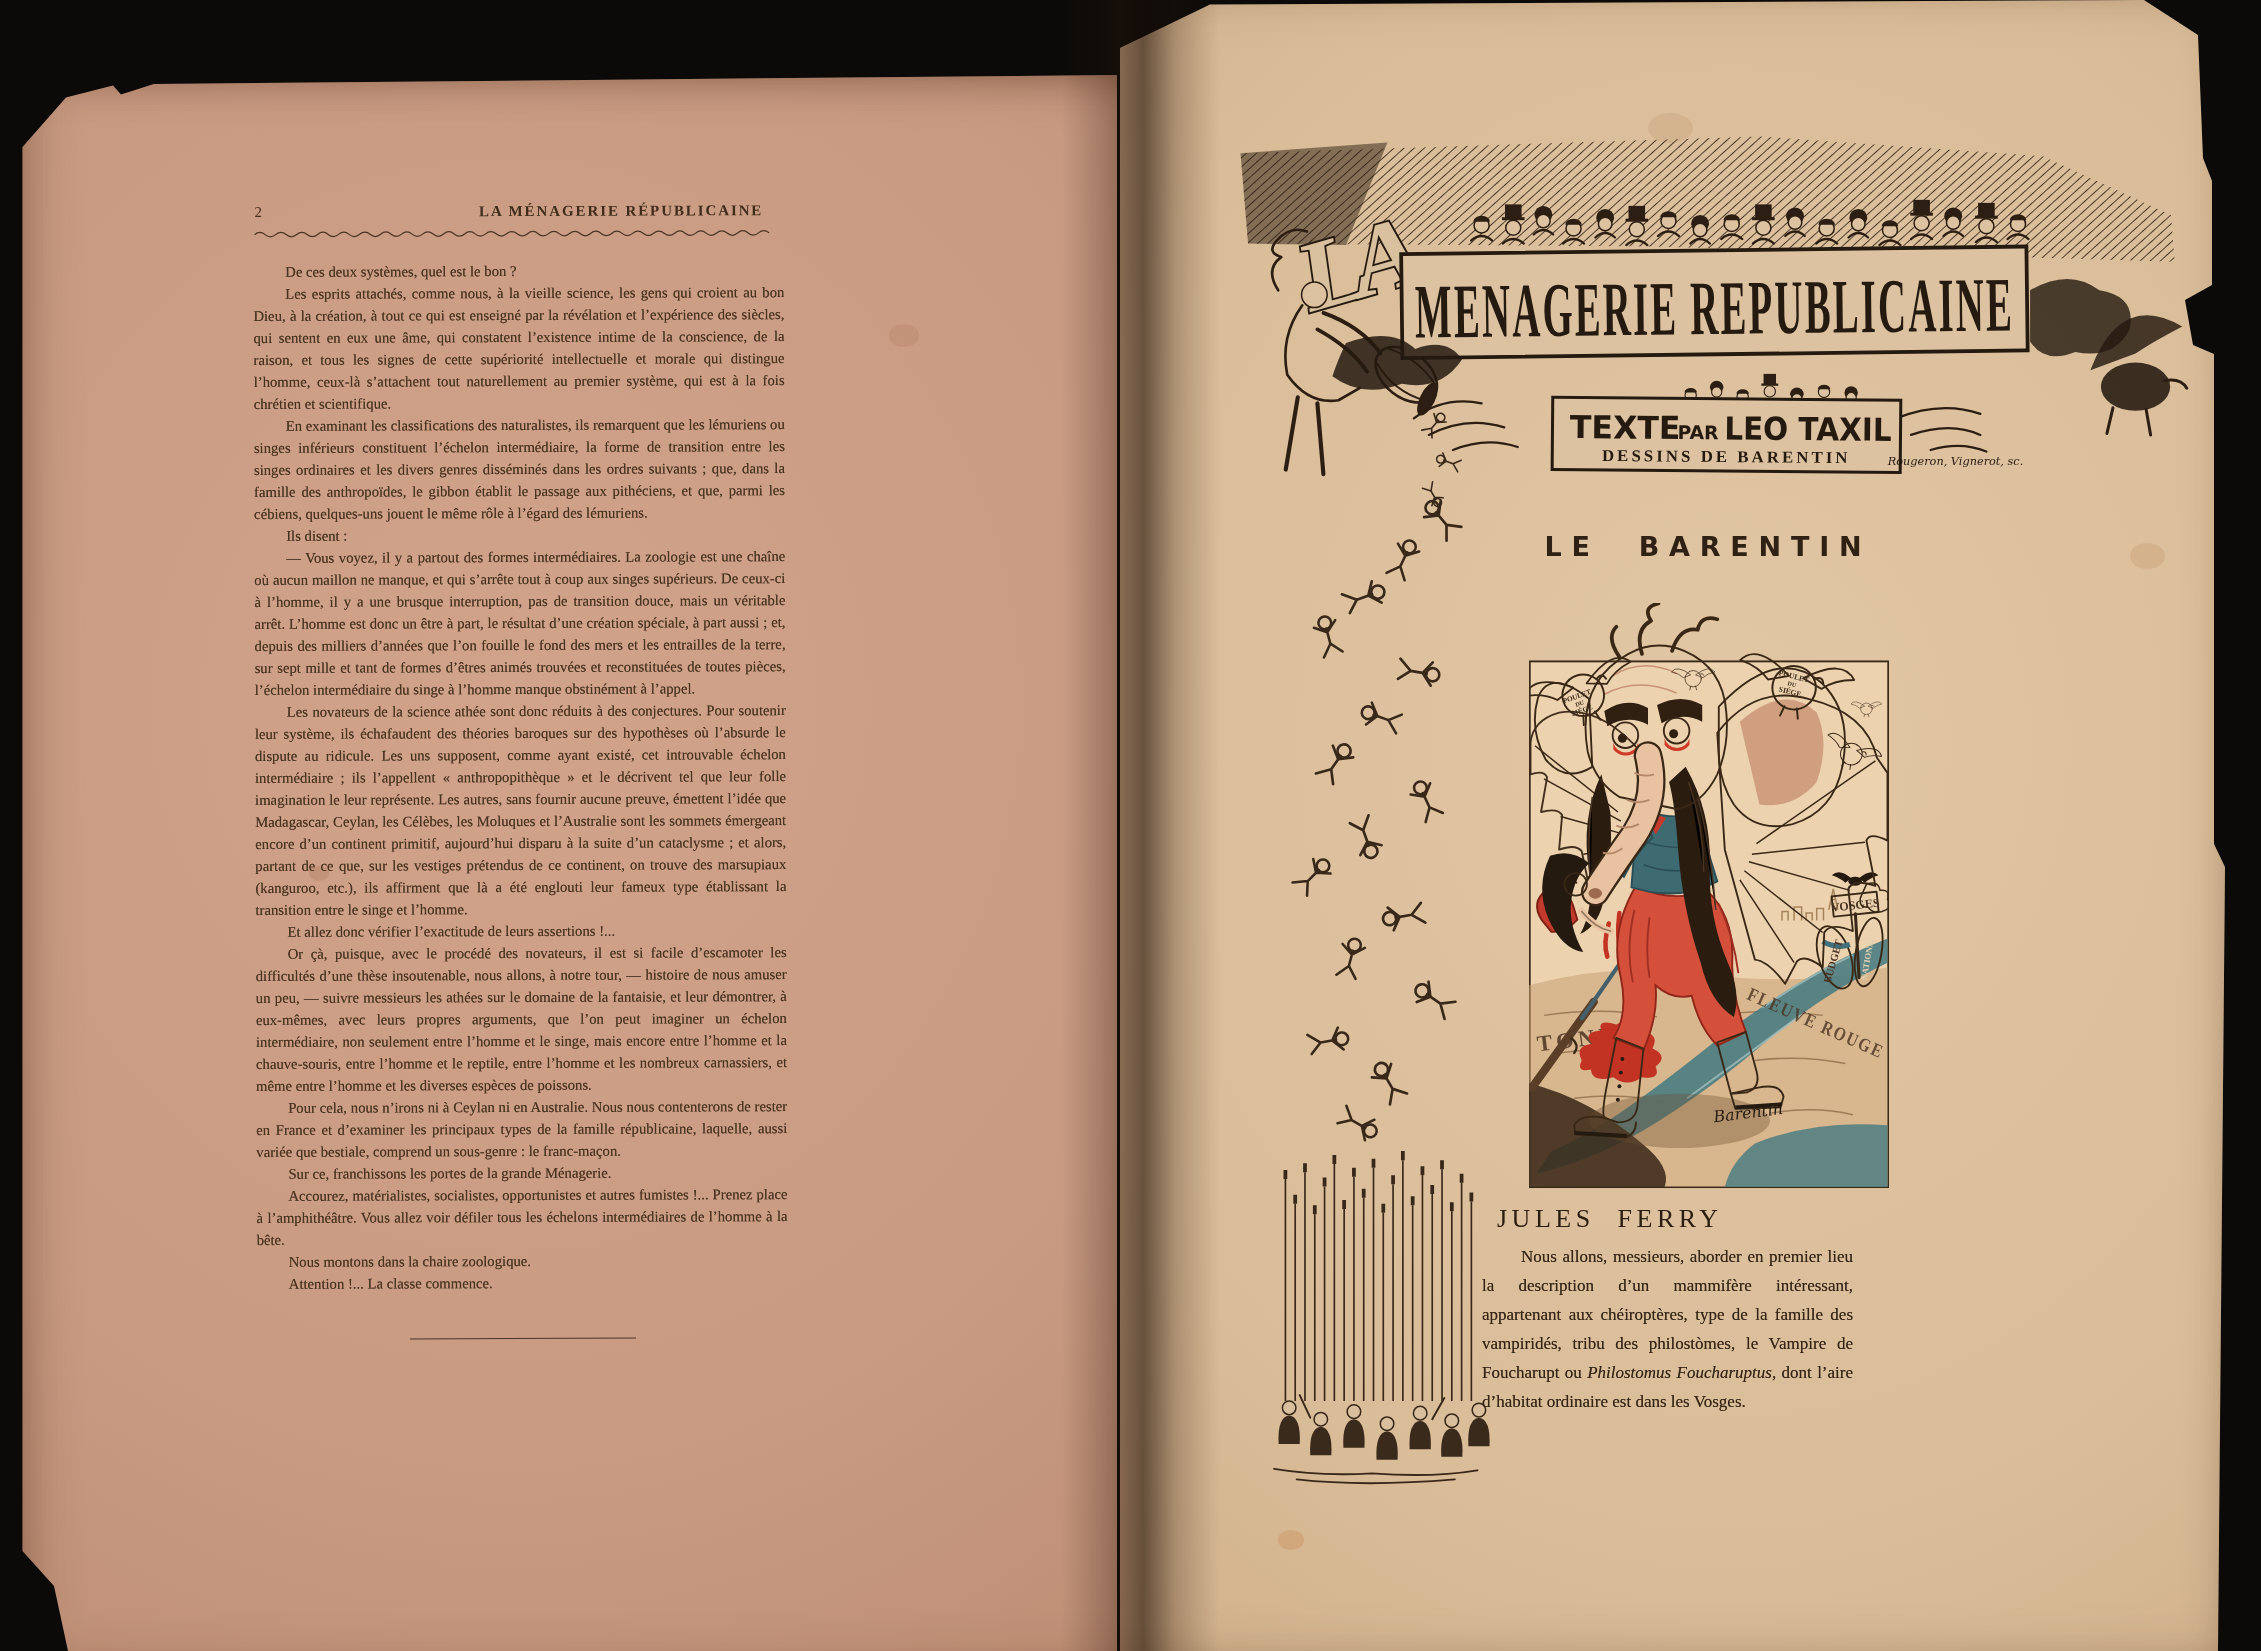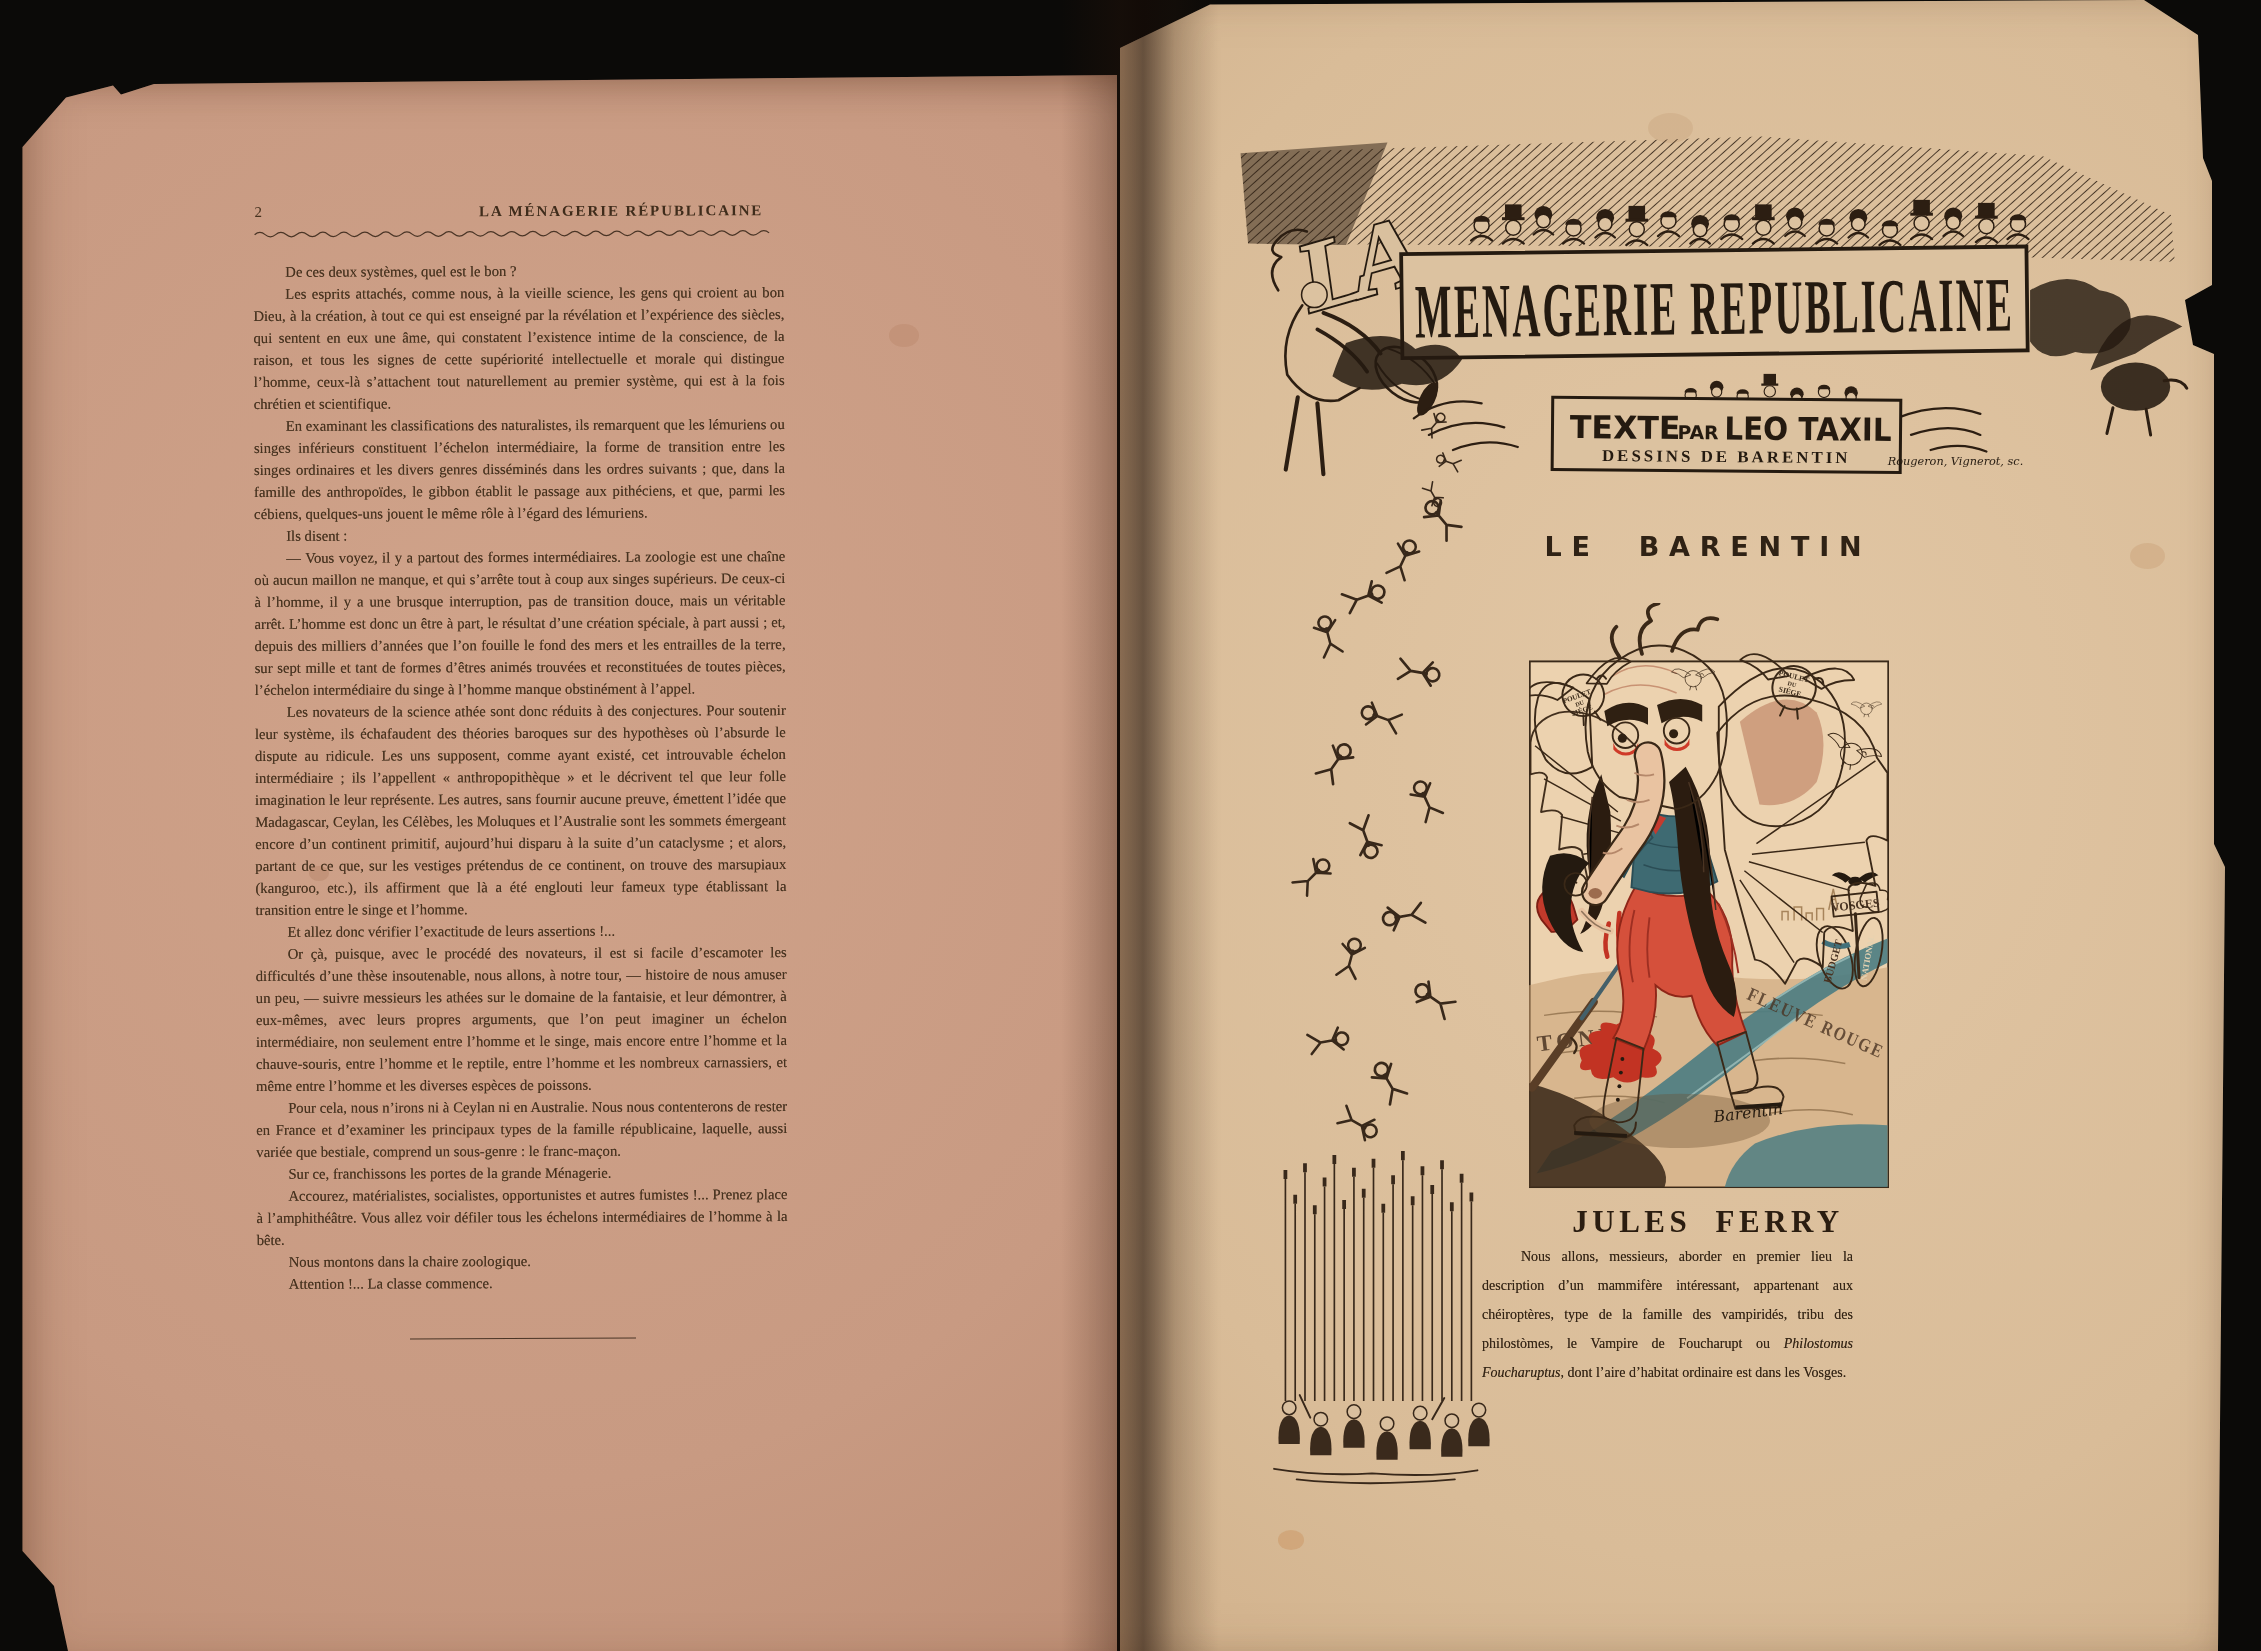--- a/index.html
+++ b/index.html
@@ -30,23 +30,23 @@
                color:#3f2c1b;}
   #lp-wavy{display:block;margin-top:6px;}
   #lp-body{margin-top:22.6px;font-size:14.7px;line-height:22px;text-align:justify;
            text-shadow:0 0 0.4px rgba(70,50,31,.65);}
   #lp-body p{margin:0;text-indent:32px;}
   #lp-divider{width:226px;margin:44px auto 0;border-top:1.9px solid #4a3526;}
   
   #rp-heading{position:absolute;left:377px;top:531px;width:422px;text-align:center;
     font-family:"DejaVu Sans","Liberation Sans",sans-serif;font-weight:bold;font-size:27px;
     letter-spacing:9.8px;word-spacing:19.6px;color:#2f2215;}
-  #rp-caption{position:absolute;left:377px;top:1204px;width:422px;text-align:center;
-    font-weight:bold;font-size:31px;letter-spacing:4.5px;word-spacing:12px;color:#2b1d10;}
-  #rp-bodytext{position:absolute;left:362px;top:1242px;width:371px;font-size:14px;line-height:29px;
+  #rp-caption{position:absolute;left:377px;top:1204px;width:422px;text-align:left;
+    font-weight:normal;font-size:26px;letter-spacing:4.5px;word-spacing:12px;color:#2b1d10;}
+  #rp-bodytext{position:absolute;left:362px;top:1242px;width:371px;font-size:17px;line-height:29px;
     text-align:justify;color:#332415;text-shadow:0 0 0.4px rgba(51,36,21,.6);}
   #rp-bodytext p{margin:0;text-indent:39px;}
   .latin{font-style:italic;}
   .svg-abs{position:absolute;}
   
   .ink{stroke:#2c1e12;fill:none;stroke-linecap:round;stroke-linejoin:round;}
   .ink2{stroke:#38281a;fill:none;stroke-linecap:round;stroke-linejoin:round;stroke-width:2.6;}
   .inkfill{fill:#2c1e12;stroke:none;}
   .face{fill:#dcc2a0;stroke:#2c1e12;stroke-width:2;}
   .face2{fill:#d9bf9e;stroke:#38281a;stroke-width:2;}

